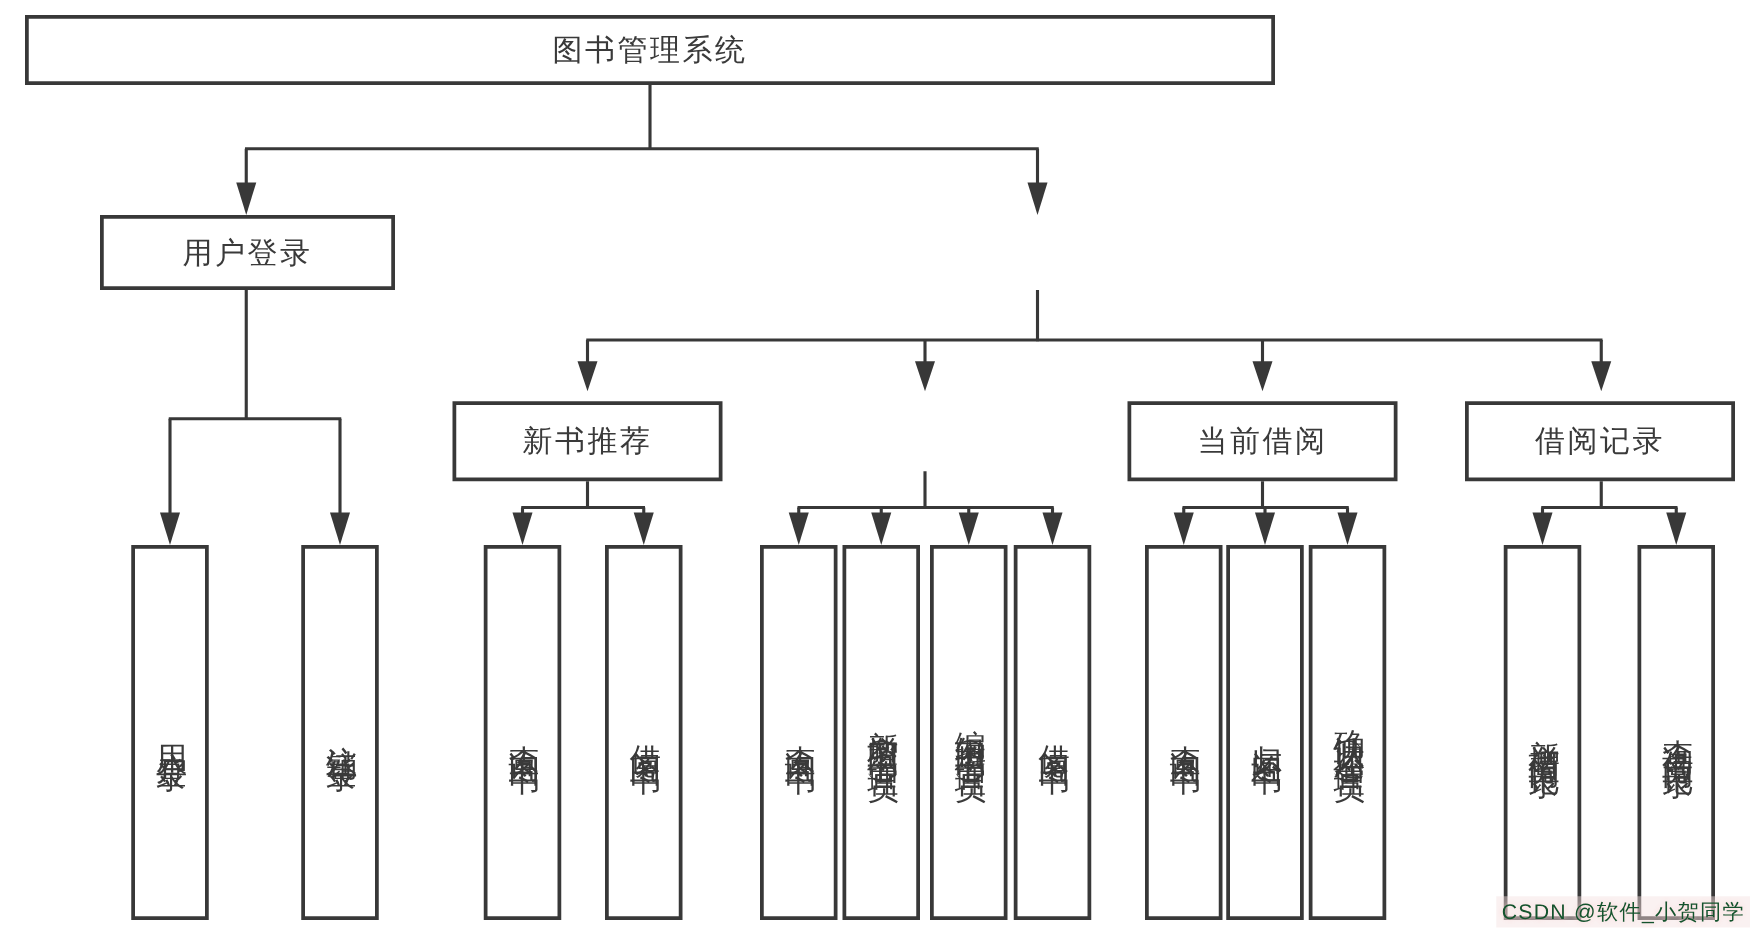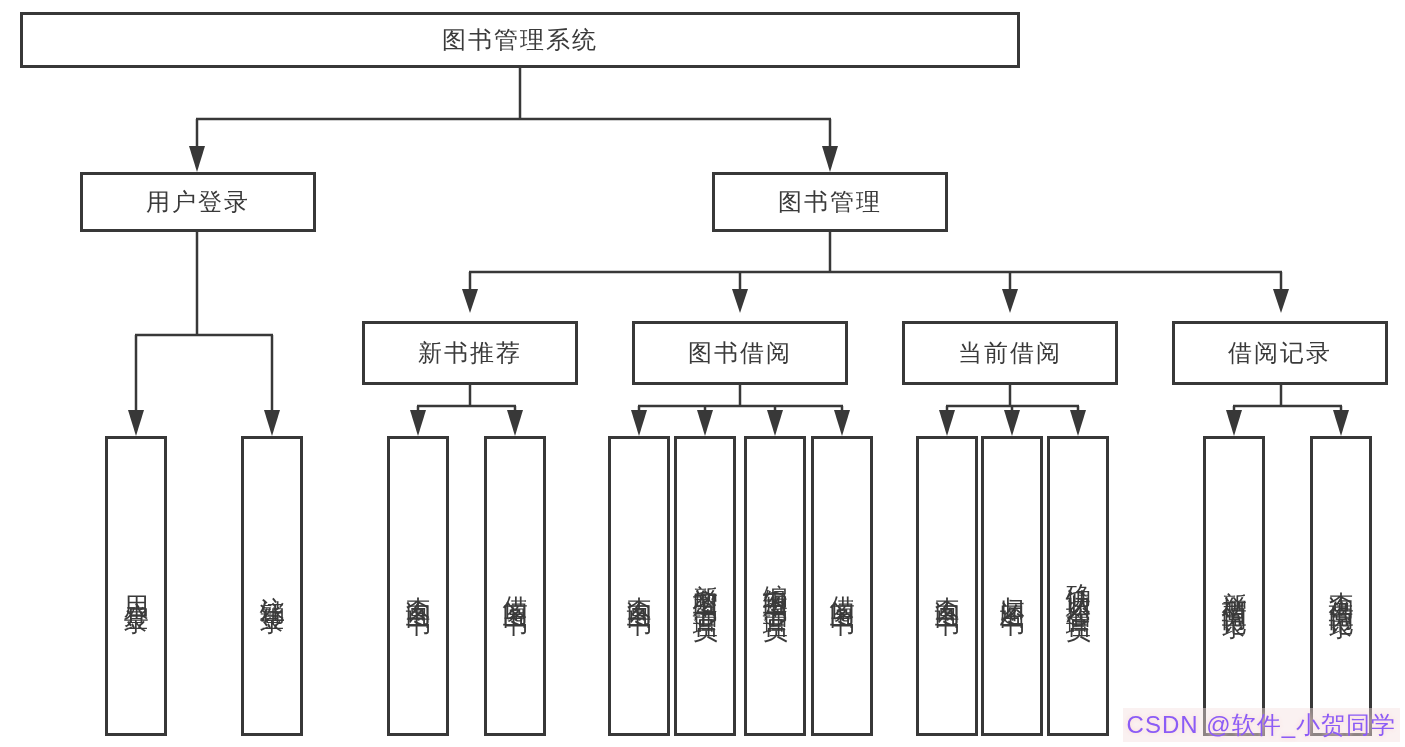--- a/index.html
+++ b/index.html
@@ -44,23 +44,23 @@
     writing-mode: vertical-rl;
     font-size: 25px;
     line-height: 1.1;
     letter-spacing: 5px;
     color: #3a3a3a;
   }
   #watermark {
     position: absolute;
     right: 5px;
     bottom: 5px;
-    font-size: 24px;
+    font-size: 17px;
     letter-spacing: 1px;
-    color: #8b5cf6;
+    color: #14532d;
     background: rgba(244, 224, 224, 0.45);
     padding: 1px 4px;
     text-shadow: 0 0 4px rgba(255, 210, 210, 0.9);
     white-space: nowrap;
   }
 </style>
 </head>
 <body>
 
 <div id="stage">
@@ -130,29 +130,23 @@
     </g>
   </svg>
 
   <div class="box root-box">
     <span class="hlabel">图书管理系统</span>
   </div>
 
   <div class="box lvl2-box" style="left:80px;">
     <span class="hlabel">用户登录</span>
   </div>
-  <div class="box lvl2-box" style="left:712px;">
-    <span class="hlabel">图书管理</span>
-  </div>
 
   <div class="box lvl3-box" style="left:362px;">
     <span class="hlabel">新书推荐</span>
-  </div>
-  <div class="box lvl3-box" style="left:632px;">
-    <span class="hlabel">图书借阅</span>
   </div>
   <div class="box lvl3-box" style="left:1172px;">
     <span class="hlabel">借阅记录</span>
   </div>
   <div class="box lvl3-box" style="left:902px;">
     <span class="hlabel">当前借阅</span>
   </div>
 
   <div class="box leaf-box" style="left:105px;">
     <span class="vlabel">用户登录</span>

